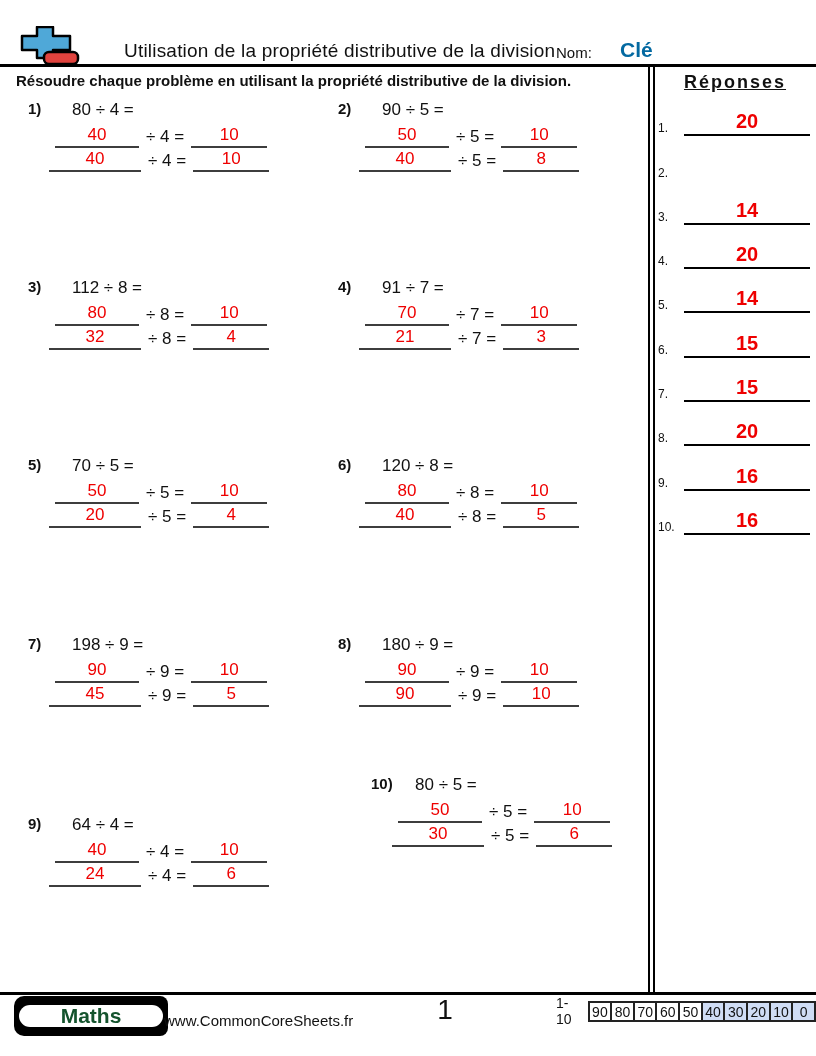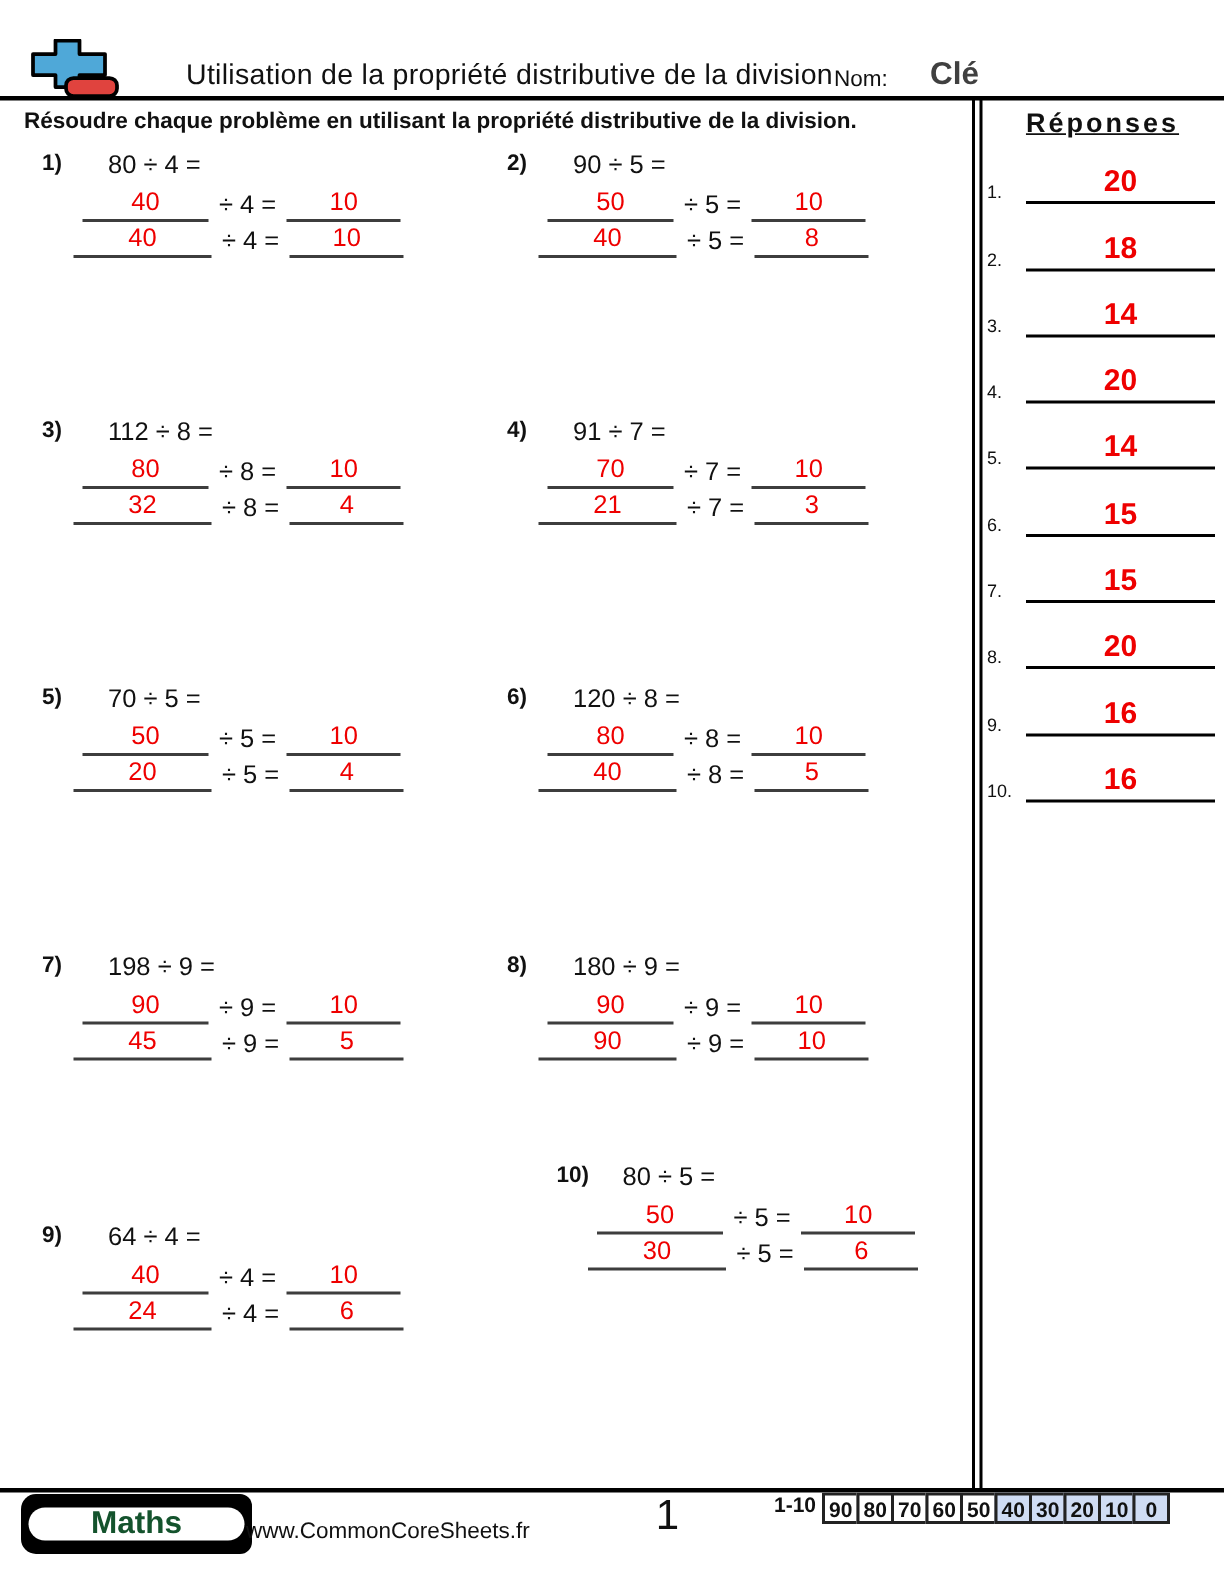--- a/index.html
+++ b/index.html
@@ -4,21 +4,21 @@
 <style>
   * { margin:0; padding:0; box-sizing:border-box; }
   html,body { background:#fff; }
   body { font-family:"Liberation Sans", sans-serif; color:#111; }
   .page { position:relative; width:816px; height:1056px; background:#fff; overflow:hidden; margin:0 auto;border-radius:25px; }
 
   
   .logo-svg { position:absolute; left:20px; top:26px; }
   .title { position:absolute; left:124px; top:40px; font-size:19px; font-weight:500; letter-spacing:.2px; }
   .nom-label { position:absolute; left:556px; top:44px; font-size:15px; }
-  .nom-value { position:absolute; left:620px; top:38px; font-size:21px; font-weight:bold; color:#404040; }
+  .nom-value { position:absolute; left:620px; top:38px; font-size:21px; font-weight:bold; color:#0369a1; }
   .header-rule { position:absolute; left:0; top:64px; width:816px; height:3px; background:#000; }
   .instruction { position:absolute; left:16px; top:72px; width:620px; font-size:15px; font-weight:bold; }
 
   
   .v-divider { position:absolute; left:648px; top:64px; height:928px; width:7px;
                border-left:2px solid #000; border-right:2px solid #000; }
 
   
   .problems-area { position:absolute; left:0; top:0; width:648px; height:992px; }
   .problem { position:absolute; font-size:17px; width:300px; }
@@ -44,21 +44,21 @@
 
   
   .footer-rule { position:absolute; left:0; top:992px; width:816px; height:3px; background:#000; }
   .brand-box { position:absolute; left:14px; top:996px; width:154px; height:40px; background:#000;
                border-radius:10px 8px 8px 10px; display:flex; align-items:center; justify-content:center; }
   .brand-pill { width:144px; height:22px; background:#fff; border-radius:15px;
                 display:flex; align-items:center; justify-content:center;
                 font-size:21px; font-weight:bold; color:#14532d; }
   .website { position:absolute; left:164px; top:1012px; font-size:15px; }
   .page-number { position:absolute; left:430px; top:994px; width:30px; text-align:center; font-size:28px; }
-  .scale { position:absolute; left:516px; top:995px; display:flex; align-items:flex-start;font-weight:bold; }
+  .scale { position:absolute; left:556px; top:995px; display:flex; align-items:center; }
   .scale-label { font-size:14px; margin-right:6px; }
   .scale-box { display:inline-block; width:25px; height:21px; border:2px solid #222; margin-left:-2px;
                text-align:center; font-size:14px; line-height:18px; background:#fff; }
   .scale-box.hl { background:#cfdcf4; }
 </style>
 </head>
 <body>
 
 <div class="page">
 
@@ -239,21 +239,20 @@
 
   <div class="answers-col">
     <div class="answers-title">Réponses</div>
     <div class="answers-list">
         <div class="ans-item">
     <span class="ans-num">1.</span>
     <span class="ans-blank">20</span>
   </div>
         <div class="ans-item">
     <span class="ans-num">2.</span>
-    <span class="ans-blank">18</span>
   </div>
         <div class="ans-item">
     <span class="ans-num">3.</span>
     <span class="ans-blank">14</span>
   </div>
         <div class="ans-item">
     <span class="ans-num">4.</span>
     <span class="ans-blank">20</span>
   </div>
         <div class="ans-item">

